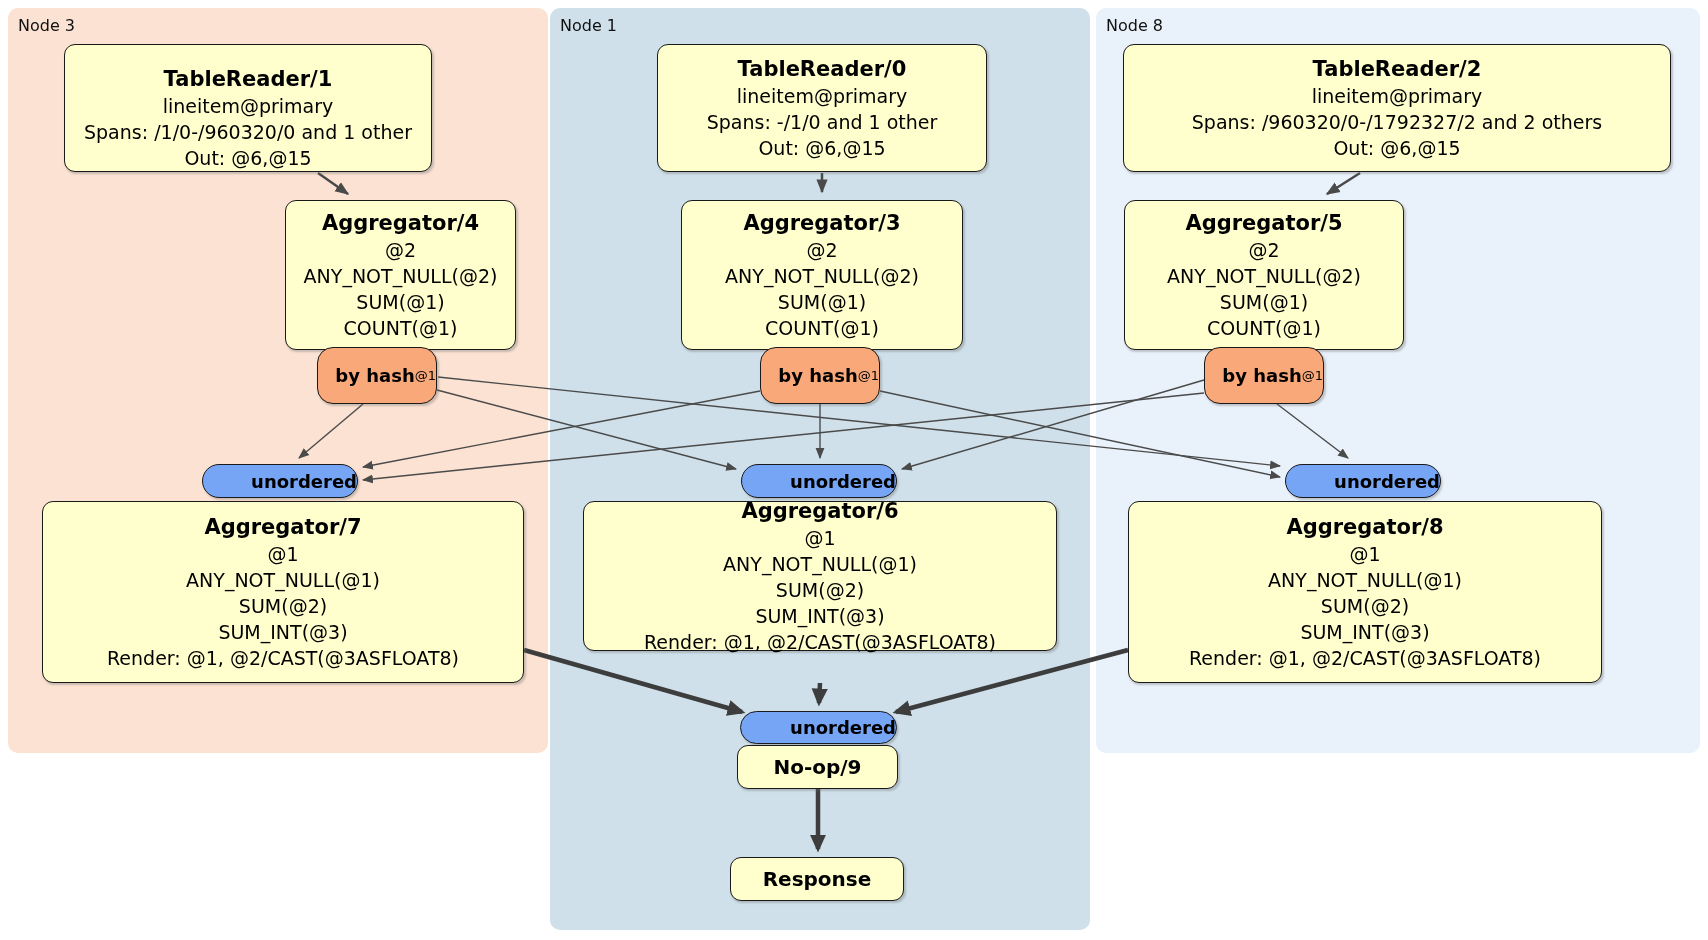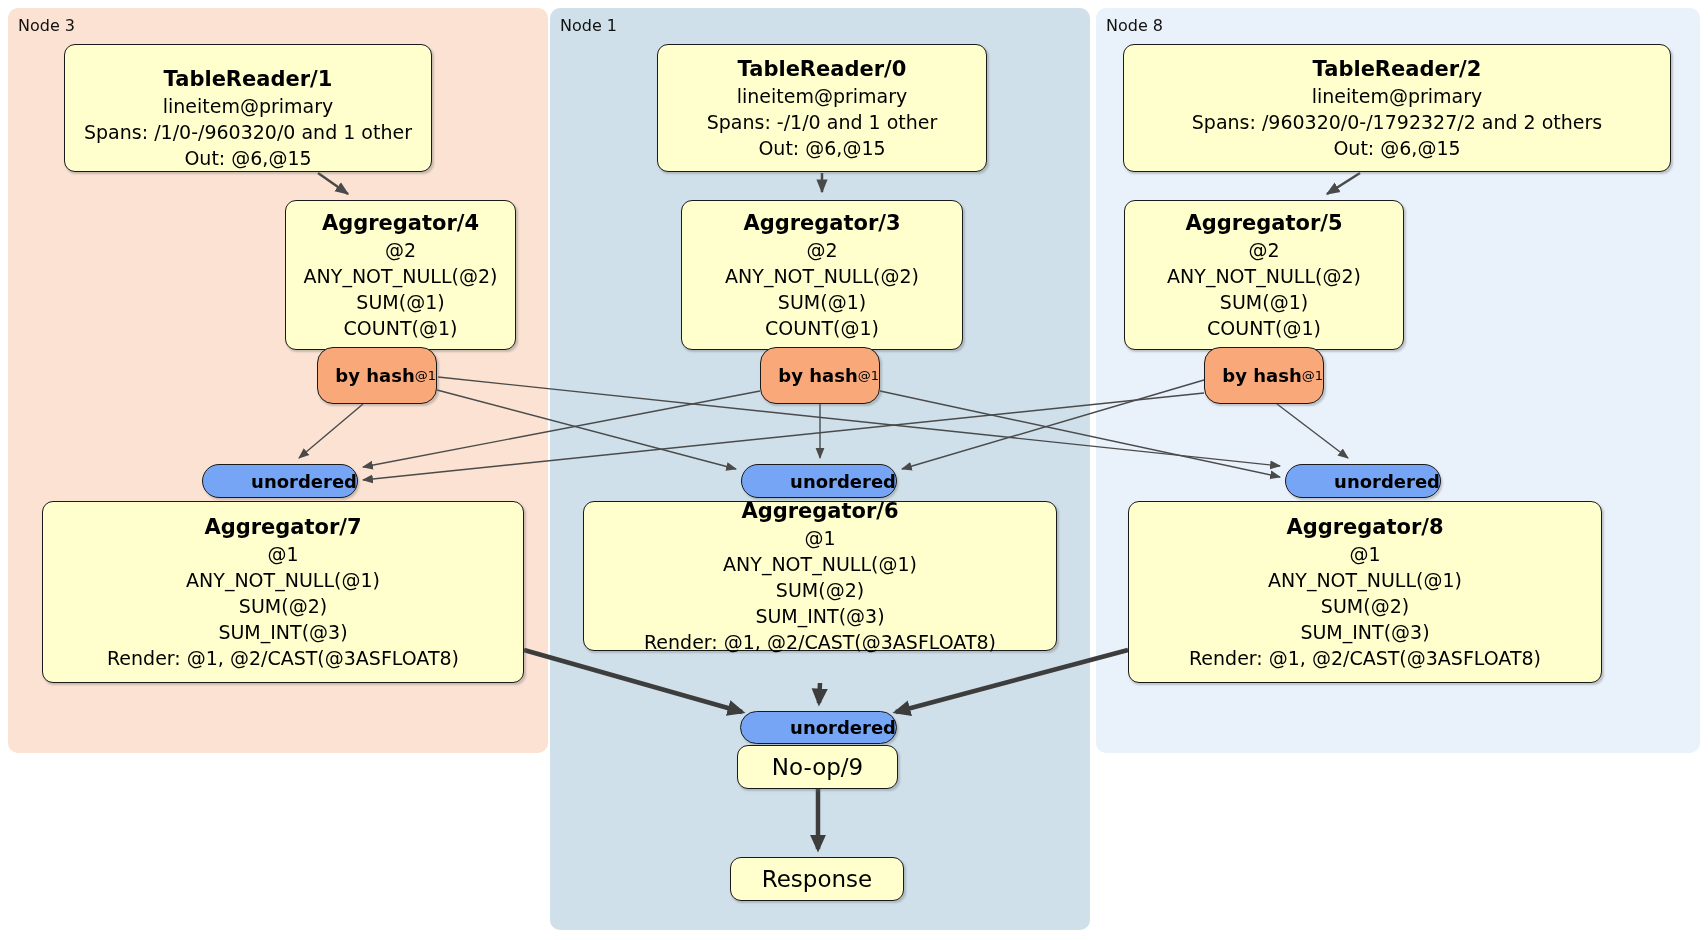--- a/index.html
+++ b/index.html
@@ -20,21 +20,21 @@
     text-align:center;box-shadow:1.5px 2px 2px rgba(110,110,110,.35);}
   .box-title{font-weight:bold;font-size:21px;line-height:27px;}
   .box-line{font-size:19px;line-height:26px;white-space:nowrap;}
   .pill{position:absolute;z-index:2;border:1.8px solid var(--border);
     display:flex;flex-direction:row;justify-content:flex-end;align-items:center;
     text-align:center;box-shadow:1.5px 2px 2px rgba(110,110,110,.35);}
   .pill-orange{background:var(--routerorange);border-radius:16px;}
   .pill-blue{background:var(--syncblue);border-radius:17px;}
   .pill-label{font-weight:bold;font-size:18px;line-height:21px;}
   .pill-sub{font-size:13px;line-height:16px;}
-  .big-label{font-weight:normal;font-size:23px;line-height:26px;}
+  .big-label{font-weight:bold;font-size:20px;line-height:26px;}
 </style>
 </head>
 <body>
 
 <div id="canvas">
 
   <div class="region" style="left:8px;top:8px;width:540px;height:745px;background:var(--peach);">
     <div class="region-label">Node 3</div>
   </div>
   <div class="region" style="left:550px;top:8px;width:540px;height:922px;background:var(--node1blue);">

